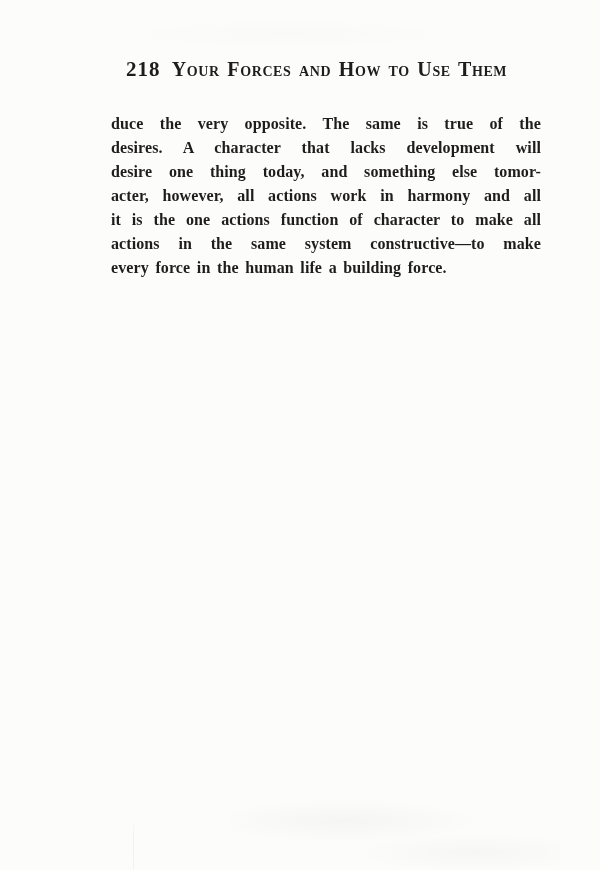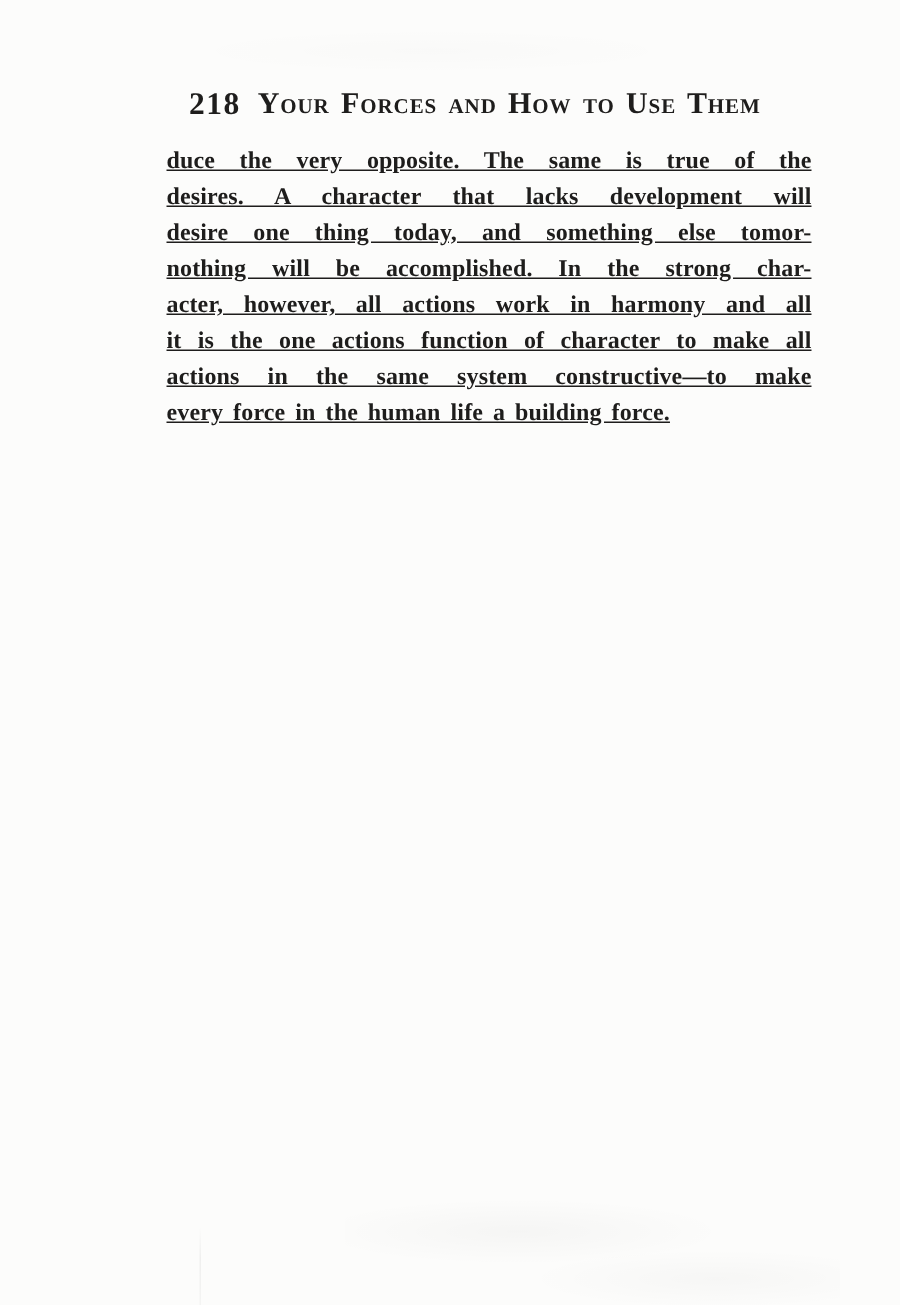--- a/index.html
+++ b/index.html
@@ -43,23 +43,22 @@
     font-variant: small-caps;
     letter-spacing: 0.6px;
     word-spacing: 2px;
     line-height: 24px;
     white-space: nowrap;
     margin-left: 28px;
   }
   
   .body-text {
     position: absolute;
-    left: 111px; top: 96px;
+    left: 111px; top: 112px;
     width: 430px;
-    text-decoration: underline;
   }
   .line {
     font-size: 16px;
     font-weight: 700;
     line-height: 24px;
     letter-spacing: 0.1px;
     word-spacing: 1px;
     white-space: nowrap;
     text-align: justify;
     text-align-last: justify;
@@ -100,21 +99,20 @@
 
   <div class="header">
     <span class="page-number">218</span>
     <span class="running-title">Your Forces and How to Use Them</span>
   </div>
 
   <div class="body-text">
     <div class="line">duce the very opposite.  The same is true of the</div>
     <div class="line">desires.  A character that lacks development will</div>
     <div class="line">desire one thing today, and something else tomor-</div>
-    <div class="line">nothing will be accomplished.  In the strong char-</div>
     <div class="line">acter, however, all actions work in harmony and all</div>
     <div class="line">it is the one actions function of character to make all</div>
     <div class="line">actions in the same system constructive—to make</div>
     <div class="line last">every force in the human life a building force.</div>
   </div>
 
   <div class="scan-smudge-top"></div>
   <div class="scan-smudge-bottom"></div>
   <div class="scan-crease"></div>
 

